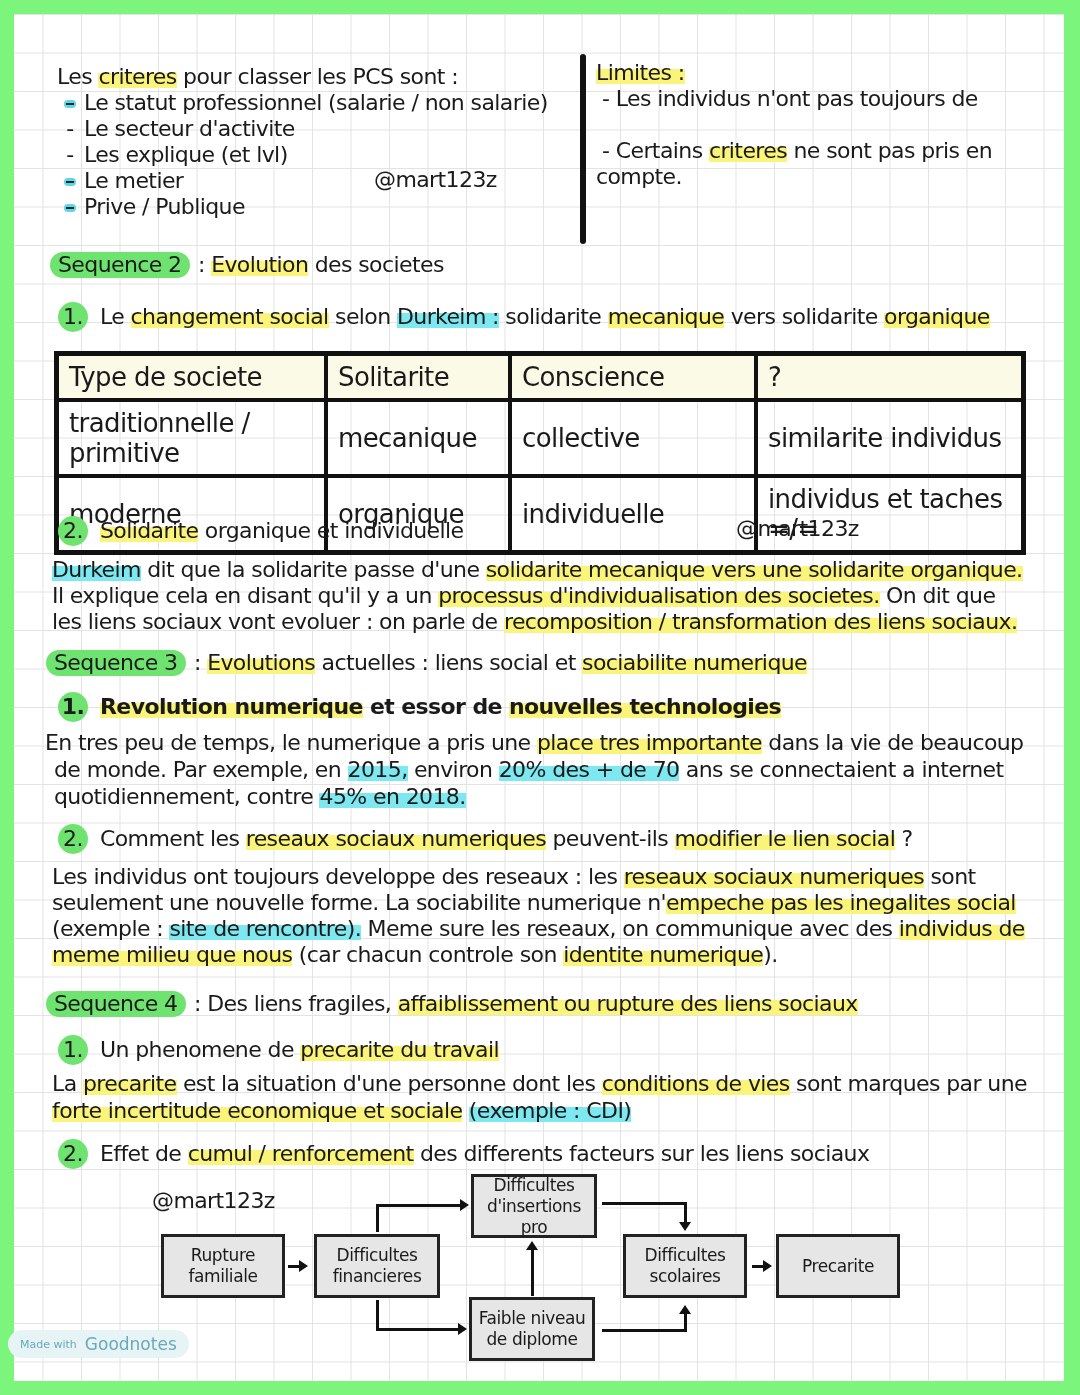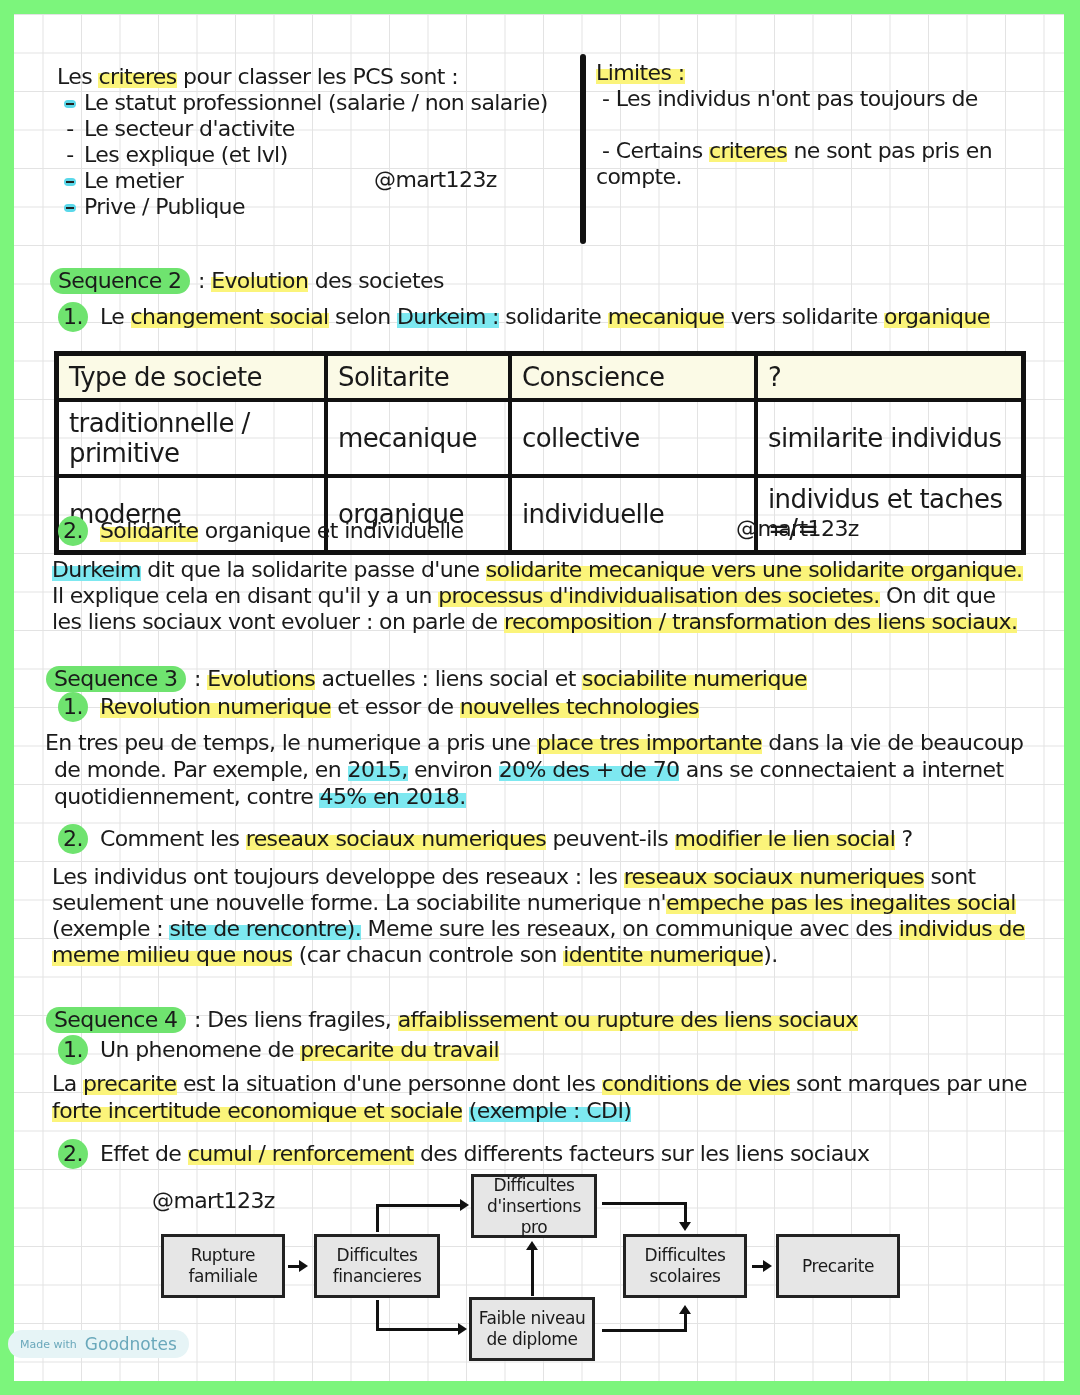--- a/index.html
+++ b/index.html
@@ -20,21 +20,21 @@
   }
   .abs { position:absolute; white-space:nowrap; }
   .t { font-size:22px; line-height:26px; letter-spacing:-0.6px; }
   .hy { background:linear-gradient(to bottom, transparent 35%, #fbf47a 35%, #fbf47a 95%, transparent 95%); }
   .hb { background:linear-gradient(to bottom, transparent 35%, #7de8f0 35%, #7de8f0 95%, transparent 95%); }
   .dot-b { display:inline-block; width:12px; height:8px; background:#5ad8ea; border-radius:4px; vertical-align:middle; margin-right:8px; position:relative;}
   .dot-b::after { content:""; position:absolute; left:2px; top:3px; width:8px; height:2px; background:#222; }
   .dash { display:inline-block; width:12px; margin-right:8px; text-align:center; }
   .vbar { position:absolute; left:566px; top:40px; width:6px; height:190px; background:#111; border-radius:3px; }
   .seq-pill {
-    display:inline-block; background:#6fe36f; border-radius:16px; padding:0 8px; margin-right:2px;margin-top:16px;
+    display:inline-block; background:#6fe36f; border-radius:16px; padding:0 8px; margin-right:2px;
   }
   .num-pill {
     display:inline-block; background:#6fe36f; border-radius:50%; width:30px; height:30px; text-align:center; line-height:30px; margin-right:12px;
   }
   table.dk {
     position:absolute; left:40px; top:337px; width:972px; border-collapse:collapse;
     border:5px solid #111;
   }
   table.dk td {
     border:4px solid #111; padding:6px 10px; font-size:26px; letter-spacing:-0.6px; height:30px;
@@ -114,21 +114,21 @@
   </div>
   <div class="abs t" style="left:722px; top:502px;">@mart123z</div>
 
   <div class="abs t" style="left:38px; top:543px;"><span class="hb">Durkeim</span><span> dit que la solidarite passe d'une </span><span class="hy">solidarite mecanique vers une solidarite organique.</span></div>
   <div class="abs t" style="left:38px; top:569px;"><span>Il explique cela en disant qu'il y a un </span><span class="hy">processus d'individualisation des societes.</span><span> On dit que</span></div>
   <div class="abs t" style="left:38px; top:595px;"><span>les liens sociaux vont evoluer : on parle de </span><span class="hy">recomposition / transformation des liens sociaux.</span></div>
 
   <div class="abs t" style="left:32px; top:636px;">
     <span class="seq-pill">Sequence 3</span><span> : </span><span class="hy">Evolutions</span><span> actuelles : liens social et </span><span class="hy">sociabilite numerique</span>
   </div>
-  <div class="abs t" style="left:44px; top:678px;">
+  <div class="abs t" style="left:44px; top:678px;font-weight:bold;">
     <span class="num-pill">1.</span><span class="hy">Revolution numerique</span><span> et essor de </span><span class="hy">nouvelles technologies</span>
   </div>
   <div class="abs t" style="left:31px; top:716px;"><span>En tres peu de temps, le numerique a pris une </span><span class="hy">place tres importante</span><span> dans la vie de beaucoup</span></div>
   <div class="abs t" style="left:40px; top:743px;"><span>de monde. Par exemple, en </span><span class="hb">2015,</span><span> environ </span><span class="hb">20% des + de 70</span><span> ans se connectaient a internet</span></div>
   <div class="abs t" style="left:40px; top:770px;"><span>quotidiennement, contre </span><span class="hb">45% en 2018.</span></div>
 
   <div class="abs t" style="left:44px; top:810px;">
     <span class="num-pill">2.</span><span>Comment les </span><span class="hy">reseaux sociaux numeriques</span><span> peuvent-ils </span><span class="hy">modifier le lien social</span><span> ?</span>
   </div>
   <div class="abs t" style="left:38px; top:850px;"><span>Les individus ont toujours developpe des reseaux : les </span><span class="hy">reseaux sociaux numeriques</span><span> sont</span></div>

